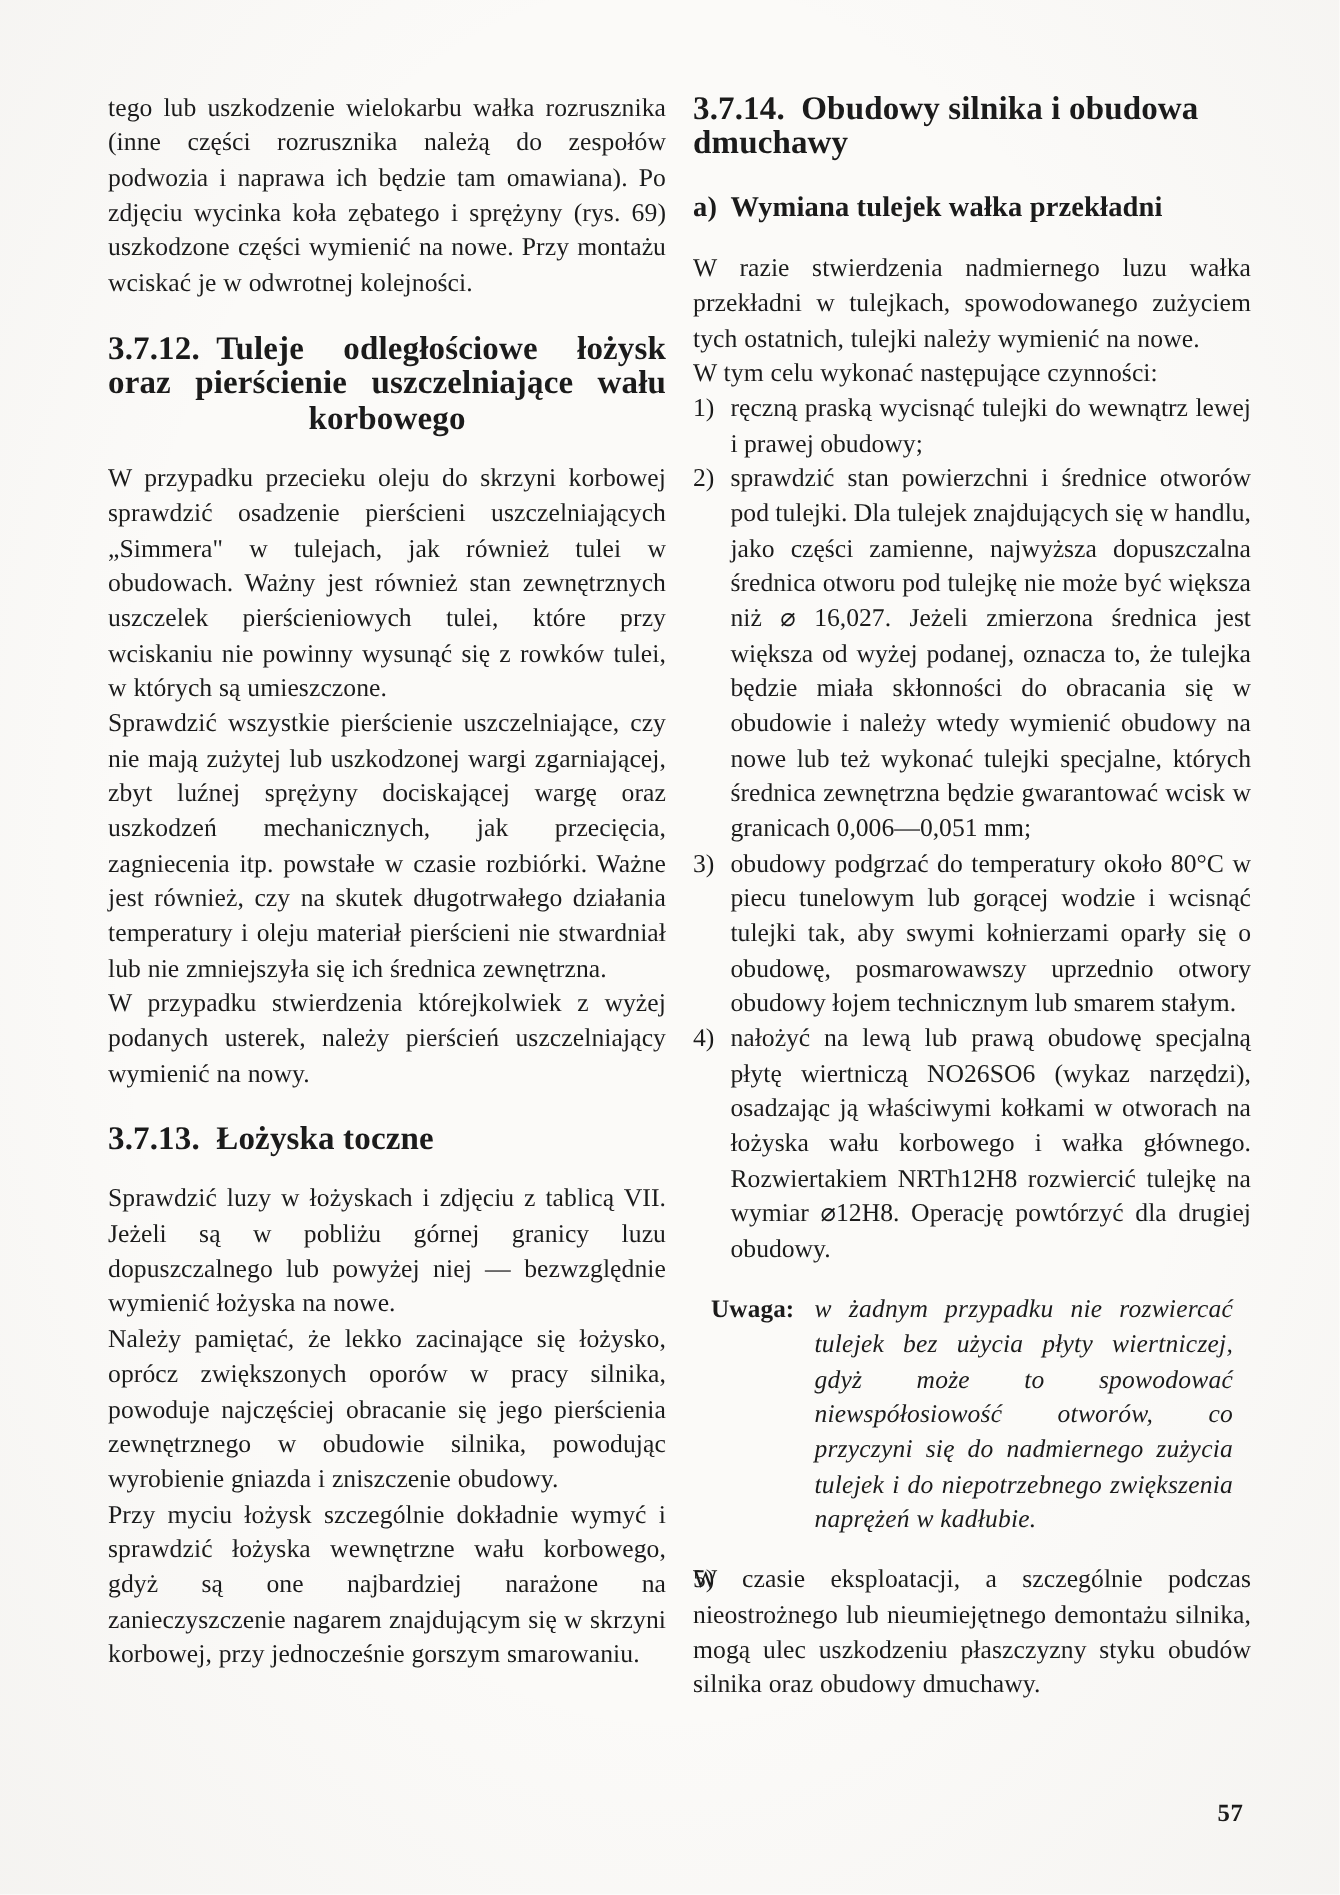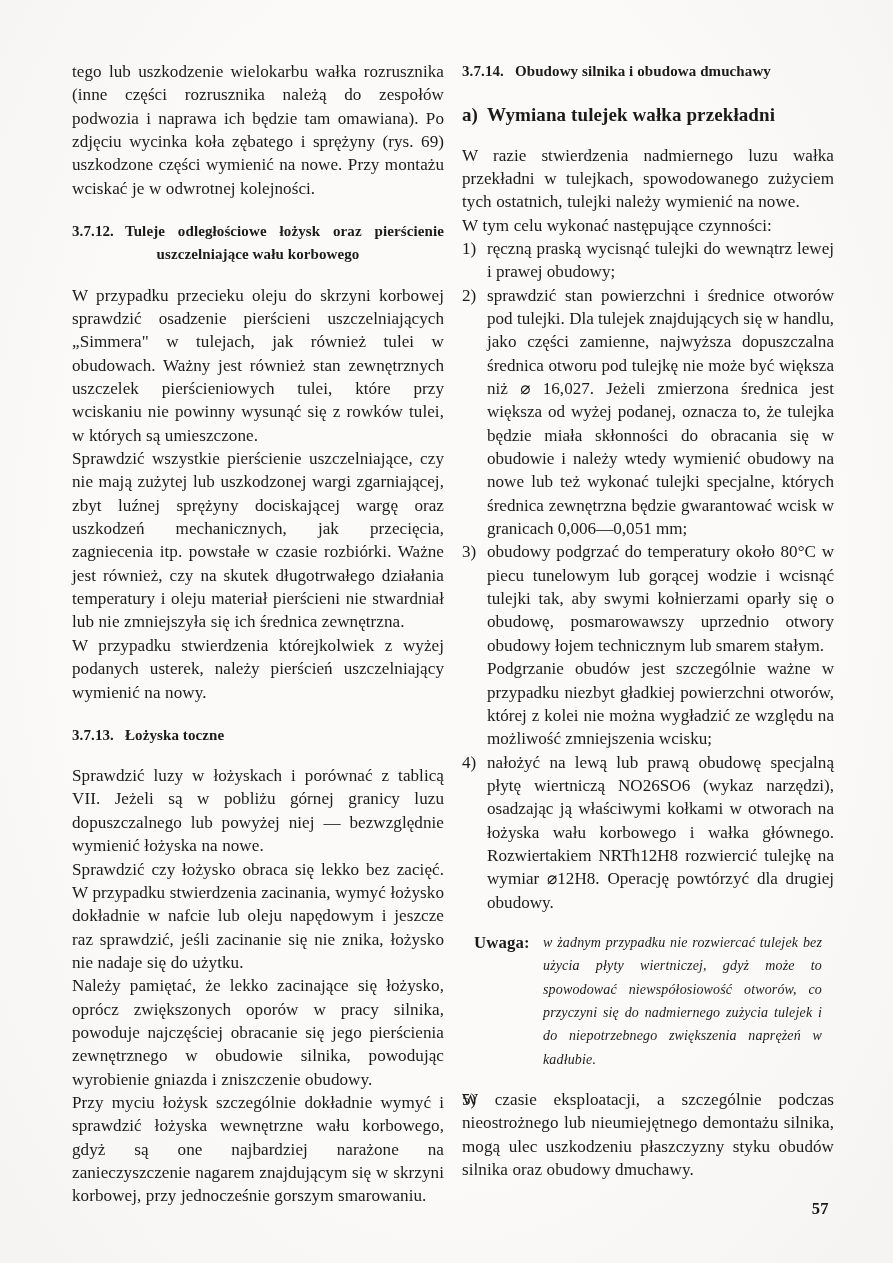--- a/index.html
+++ b/index.html
@@ -54,21 +54,21 @@
     line-height: 23.35px;
     text-align: justify;
     text-align-last: left;
     letter-spacing: 0.05px;
     word-spacing: 0.2px;
     -webkit-font-smoothing: antialiased;
   }
 
   h3.heading {
     margin: 0;
-    font-size: 15px;
+    font-size: 22px;
     line-height: 23.3px;
     font-weight: bold;
     text-align: justify;
     text-align-last: center;
     letter-spacing: 0.1px;
   }
   h3.heading.flush {
     text-align: left;
     text-align-last: left;
   }
@@ -132,21 +132,21 @@
     font-style: normal;
     font-size: 16.8px;
     line-height: 23.35px;
     letter-spacing: 0.1px;
   }
   .note > .note-body {
     display: block;
     font-style: italic;
     text-align: justify;
     text-align-last: left;
-    font-size: 14px;
+    font-size: 17px;
     line-height: 23.35px;
     letter-spacing: 0.15px;
   }
 
   
   .folio {
     position: absolute;
     right: 64px;
     bottom: 44px;
     font-size: 16.5px;
@@ -170,22 +170,21 @@
     </h3>
 
     <p class="para sp-after-heading">W przypadku przecieku oleju do skrzyni korbowej sprawdzić osadzenie pierścieni uszczelniających „Simmera" w tulejach, jak również tulei w obudowach. Ważny jest również stan zewnętrznych uszczelek pierścieniowych tulei, które przy wciskaniu nie powinny wysunąć się z rowków tulei, w których są umieszczone.</p>
     <p class="para sp-para">Sprawdzić wszystkie pierścienie uszczelniające, czy nie mają zużytej lub uszkodzonej wargi zgarniającej, zbyt luźnej sprężyny dociskającej wargę oraz uszkodzeń mechanicznych, jak przecięcia, zagniecenia itp. powstałe w czasie rozbiórki. Ważne jest również, czy na skutek długotrwałego działania temperatury i oleju materiał pierścieni nie stwardniał lub nie zmniejszyła się ich średnica zewnętrzna.</p>
     <p class="para sp-para">W przypadku stwierdzenia którejkolwiek z wyżej podanych usterek, należy pierścień uszczelniający wymienić na nowy.</p>
 
     <h3 class="heading flush sp-before-heading">
       <span class="num">3.7.13.</span><span>Łożyska toczne</span>
     </h3>
 
-    <p class="para sp-after-heading">Sprawdzić luzy w łożyskach i porównać z tablicą VII. Jeżeli są w pobliżu górnej granicy luzu dopuszczalnego lub powyżej niej — bezwzględnie wymienić łożyska na nowe.</p>
-    <p class="para sp-para">Sprawdzić czy łożysko obraca się lekko bez zacięć. W przypadku stwierdzenia zacinania, wymyć łożysko dokładnie w nafcie lub oleju napędowym i jeszcze raz sprawdzić, jeśli zacinanie się nie znika, łożysko nie nadaje się do użytku.</p>
+    <p class="para sp-after-heading">Sprawdzić luzy w łożyskach i zdjęciu z tablicą VII. Jeżeli są w pobliżu górnej granicy luzu dopuszczalnego lub powyżej niej — bezwzględnie wymienić łożyska na nowe.</p>
     <p class="para sp-para">Należy pamiętać, że lekko zacinające się łożysko, oprócz zwiększonych oporów w pracy silnika, powoduje najczęściej obracanie się jego pierścienia zewnętrznego w obudowie silnika, powodując wyrobienie gniazda i zniszczenie obudowy.</p>
     <p class="para sp-para">Przy myciu łożysk szczególnie dokładnie wymyć i sprawdzić łożyska wewnętrzne wału korbowego, gdyż są one najbardziej narażone na zanieczyszczenie nagarem znajdującym się w skrzyni korbowej, przy jednocześnie gorszym smarowaniu.</p>
   </div>
 
   <div class="col col-right">
 
     <h3 class="heading flush">
       <span class="num">3.7.14.</span><span>Obudowy silnika i obudowa dmuchawy</span>
     </h3>
 
@@ -201,23 +200,20 @@
         <span class="marker">1)</span>
         <span>ręczną praską wycisnąć tulejki do wewnątrz lewej i prawej obudowy;</span>
       </li>
       <li>
         <span class="marker">2)</span>
         <span>sprawdzić stan powierzchni i średnice otworów pod tulejki. Dla tulejek znajdujących się w handlu, jako części zamienne, najwyższa dopuszczalna średnica otworu pod tulejkę nie może być większa niż ⌀ 16,027. Jeżeli zmierzona średnica jest większa od wyżej podanej, oznacza to, że tulejka będzie miała skłonności do obracania się w obudowie i należy wtedy wymienić obudowy na nowe lub też wykonać tulejki specjalne, których średnica zewnętrzna będzie gwarantować wcisk w granicach 0,006—0,051 mm;</span>
       </li>
       <li>
         <span class="marker">3)</span>
         <span>obudowy podgrzać do temperatury około 80°C w piecu tunelowym lub gorącej wodzie i wcisnąć tulejki tak, aby swymi kołnierzami oparły się o obudowę, posmarowawszy uprzednio otwory obudowy łojem technicznym lub smarem stałym.</span>
-      </li>
-      <li>
-        <span>Podgrzanie obudów jest szczególnie ważne w przypadku niezbyt gładkiej powierzchni otworów, której z kolei nie można wygładzić ze względu na możliwość zmniejszenia wcisku;</span>
       </li>
       <li>
         <span class="marker">4)</span>
         <span>nałożyć na lewą lub prawą obudowę specjalną płytę wiertniczą NO26SO6 (wykaz narzędzi), osadzając ją właściwymi kołkami w otworach na łożyska wału korbowego i wałka głównego. Rozwiertakiem NRTh12H8 rozwiercić tulejkę na wymiar ⌀12H8. Operację powtórzyć dla drugiej obudowy.</span>
       </li>
     </ol>
 
     <div class="note sp-after-heading">
       <span class="note-label">Uwaga:</span>
       <span class="note-body">w żadnym przypadku nie rozwiercać tulejek bez użycia płyty wiertniczej, gdyż może to spowodować niewspółosiowość otworów, co przyczyni się do nadmiernego zużycia tulejek i do niepotrzebnego zwiększenia naprężeń w kadłubie.</span>

